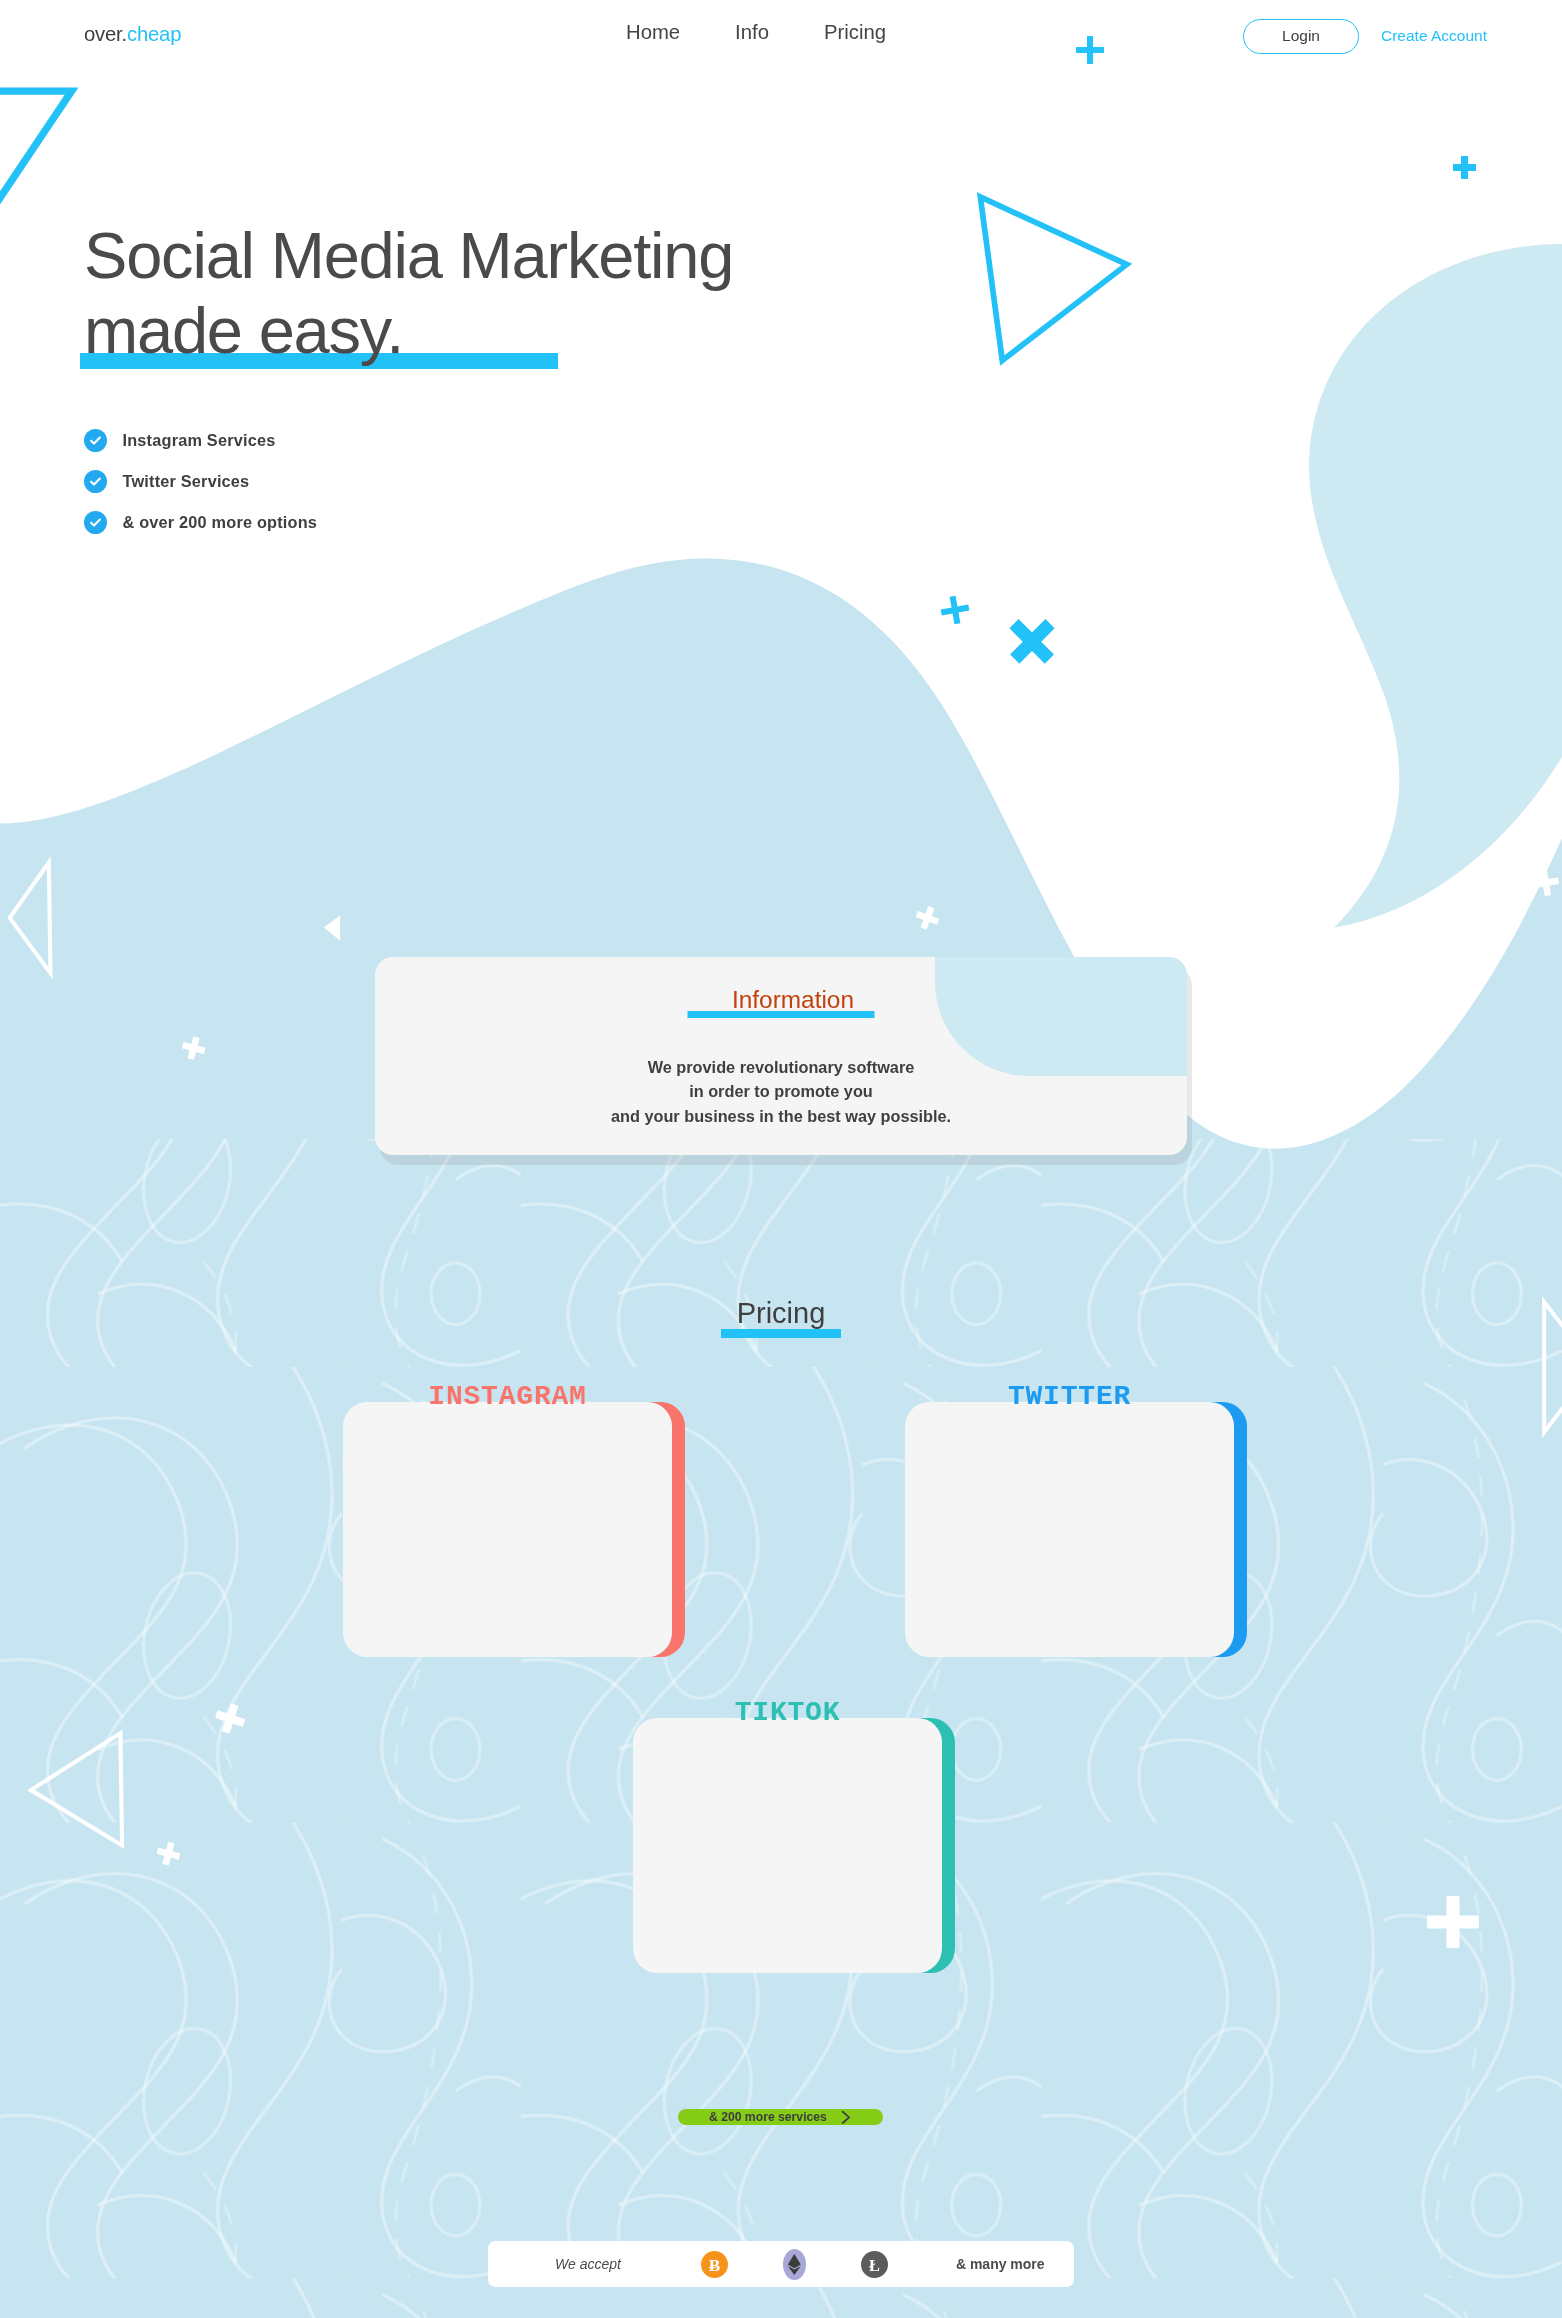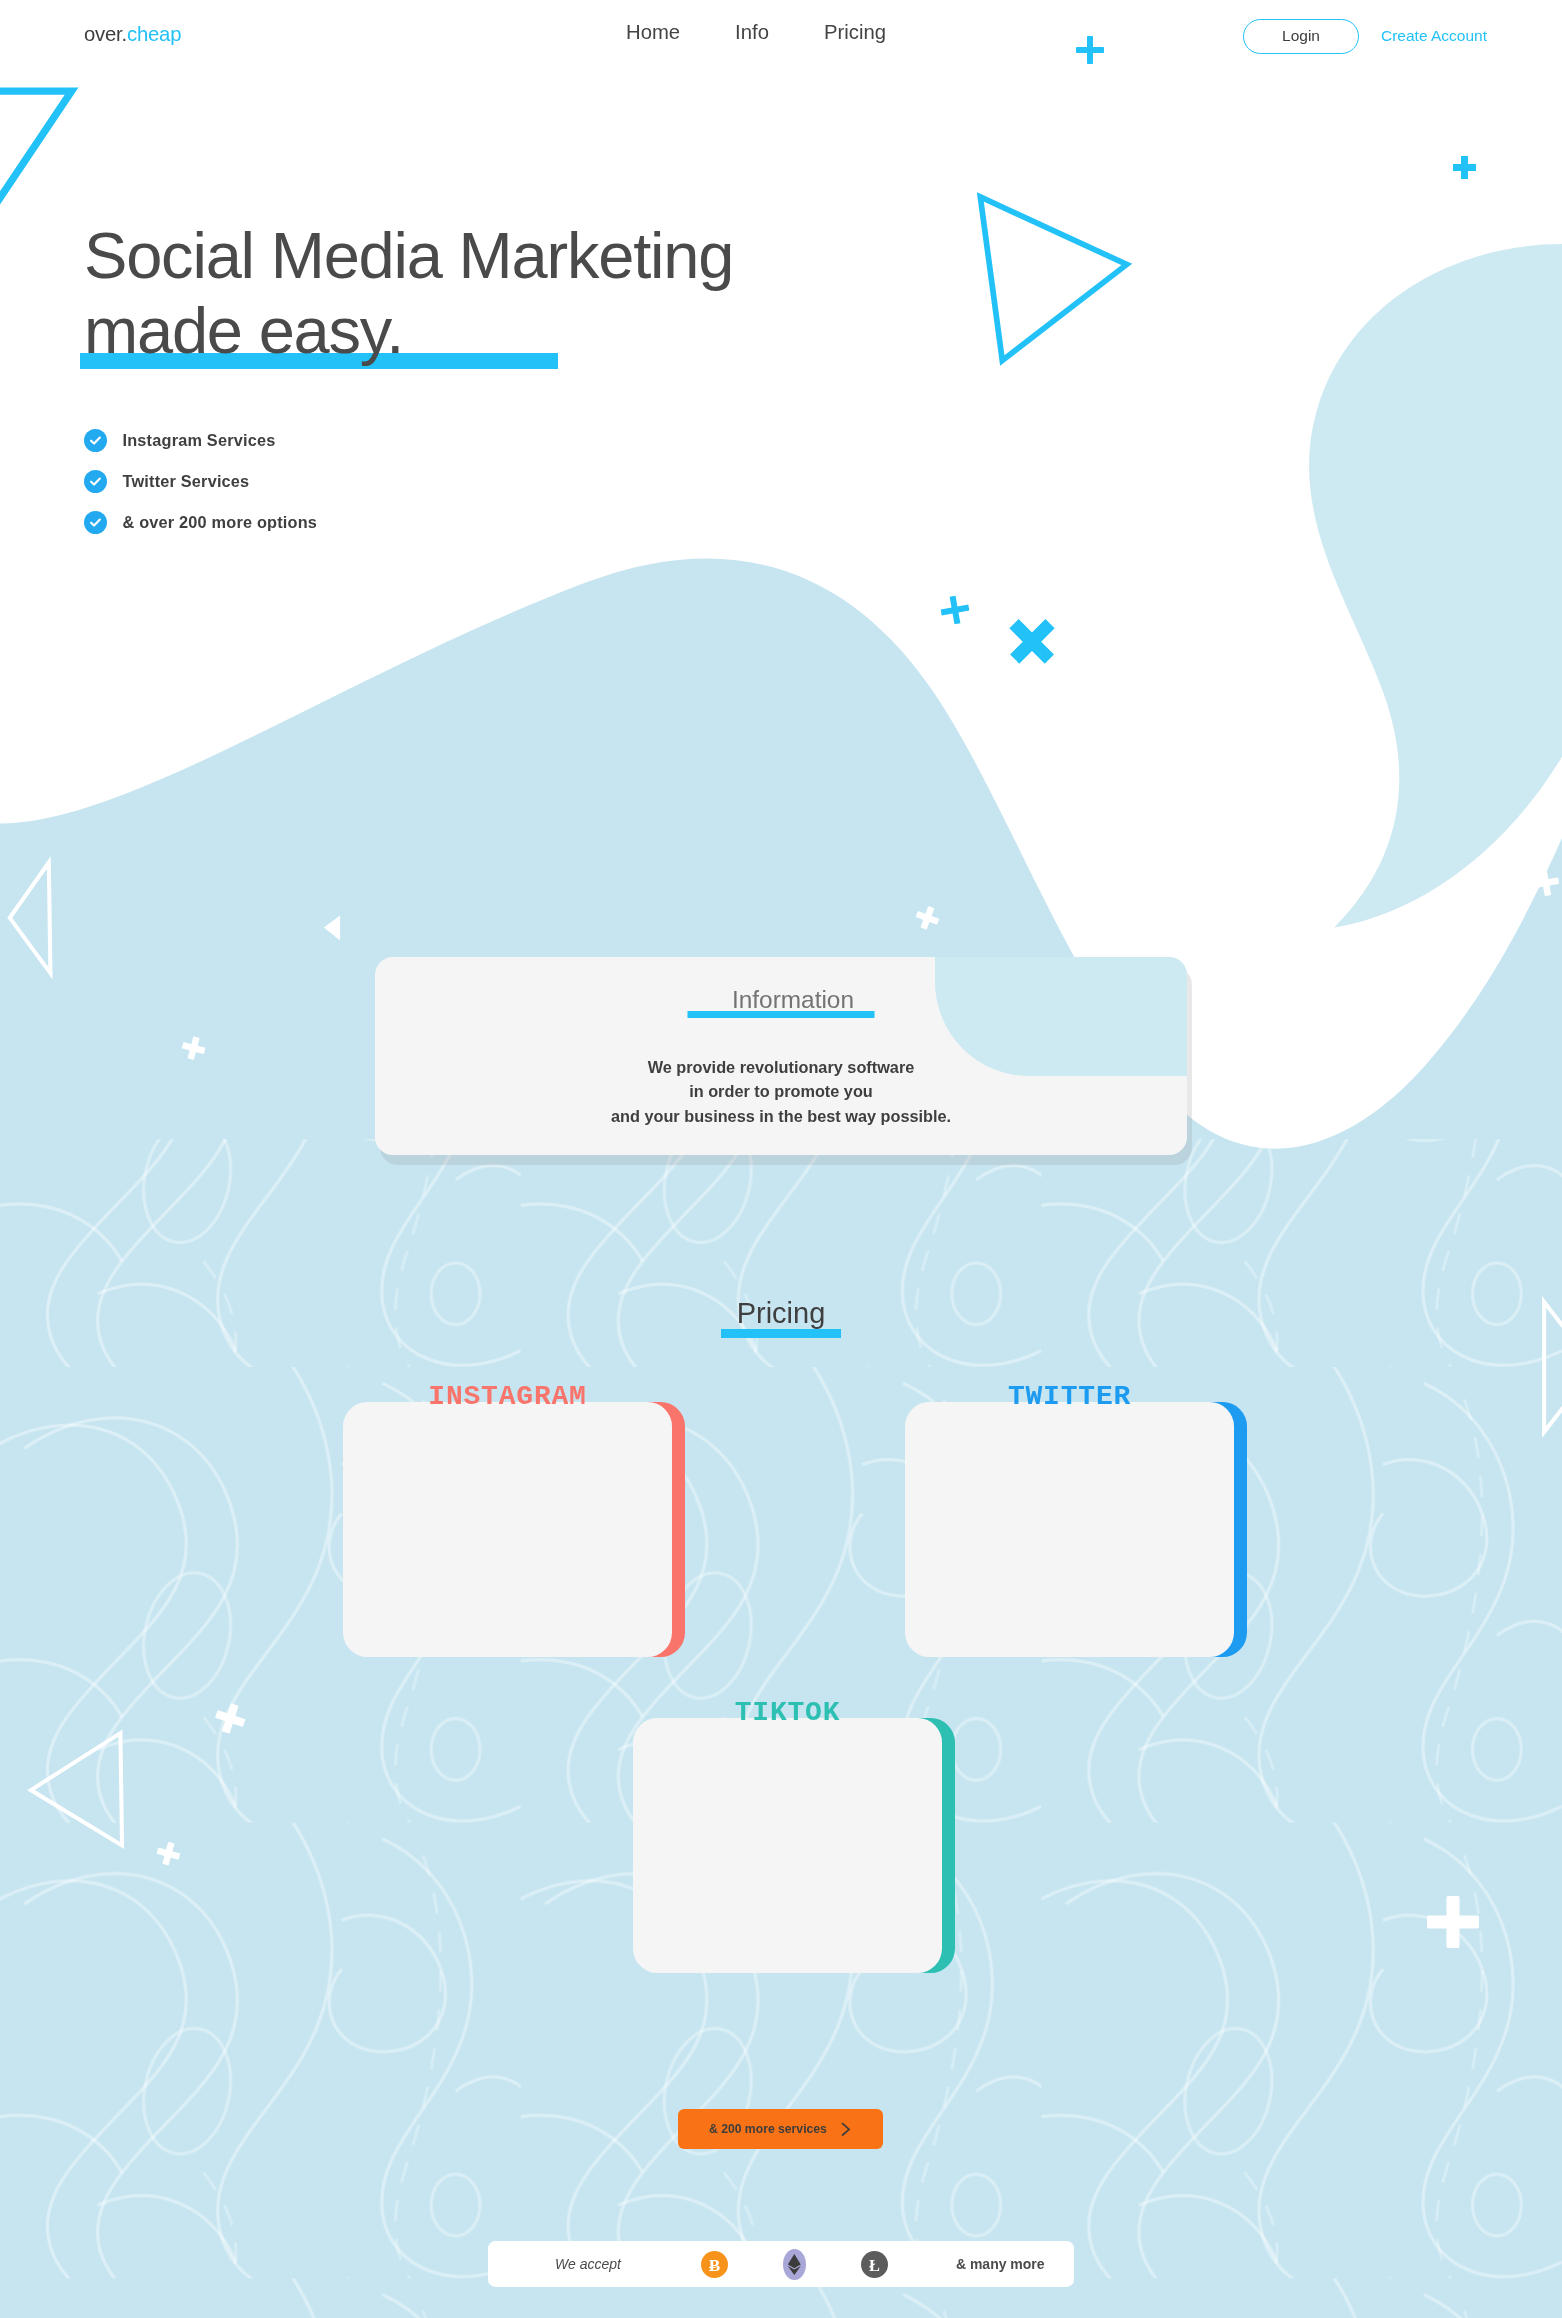--- a/index.html
+++ b/index.html
@@ -223,21 +223,21 @@
     background: #cde9f2;
     border-bottom-left-radius: 94px;
   }
   .info-title {
     position: absolute;
     left: 0; right: 0;
     top: 29px;
     text-align: center;
     font-size: 24.4px;
     font-weight: 400;
-    color: #737373;
+    color: #c2410c;
     z-index: 3;
     padding-left: 24px;
   }
   .info-title-hl {
     position: absolute;
     left: 50%;
     transform: translateX(-50%);
     top: 54px;
     width: 187px;
     height: 6.5px;
@@ -325,24 +325,24 @@
     letter-spacing: 0.2px;
     white-space: nowrap;
   }
 
   
   .more-services {
     position: absolute;
     left: 678px;
     top: 2109px;
     width: 205px;
-    height: 40px;
-    background: #f97316;
+    height: 16px;
+    background: #84cc16;
     border: none;
-    border-radius: 6px;
+    border-radius: 13px;
     display: flex;
     align-items: center;
     justify-content: center;
     gap: 14.6px;
     cursor: pointer;
     z-index: 25;
     font-family: "Liberation Sans", sans-serif;
   }
   .more-services span {
     font-size: 12.2px;

